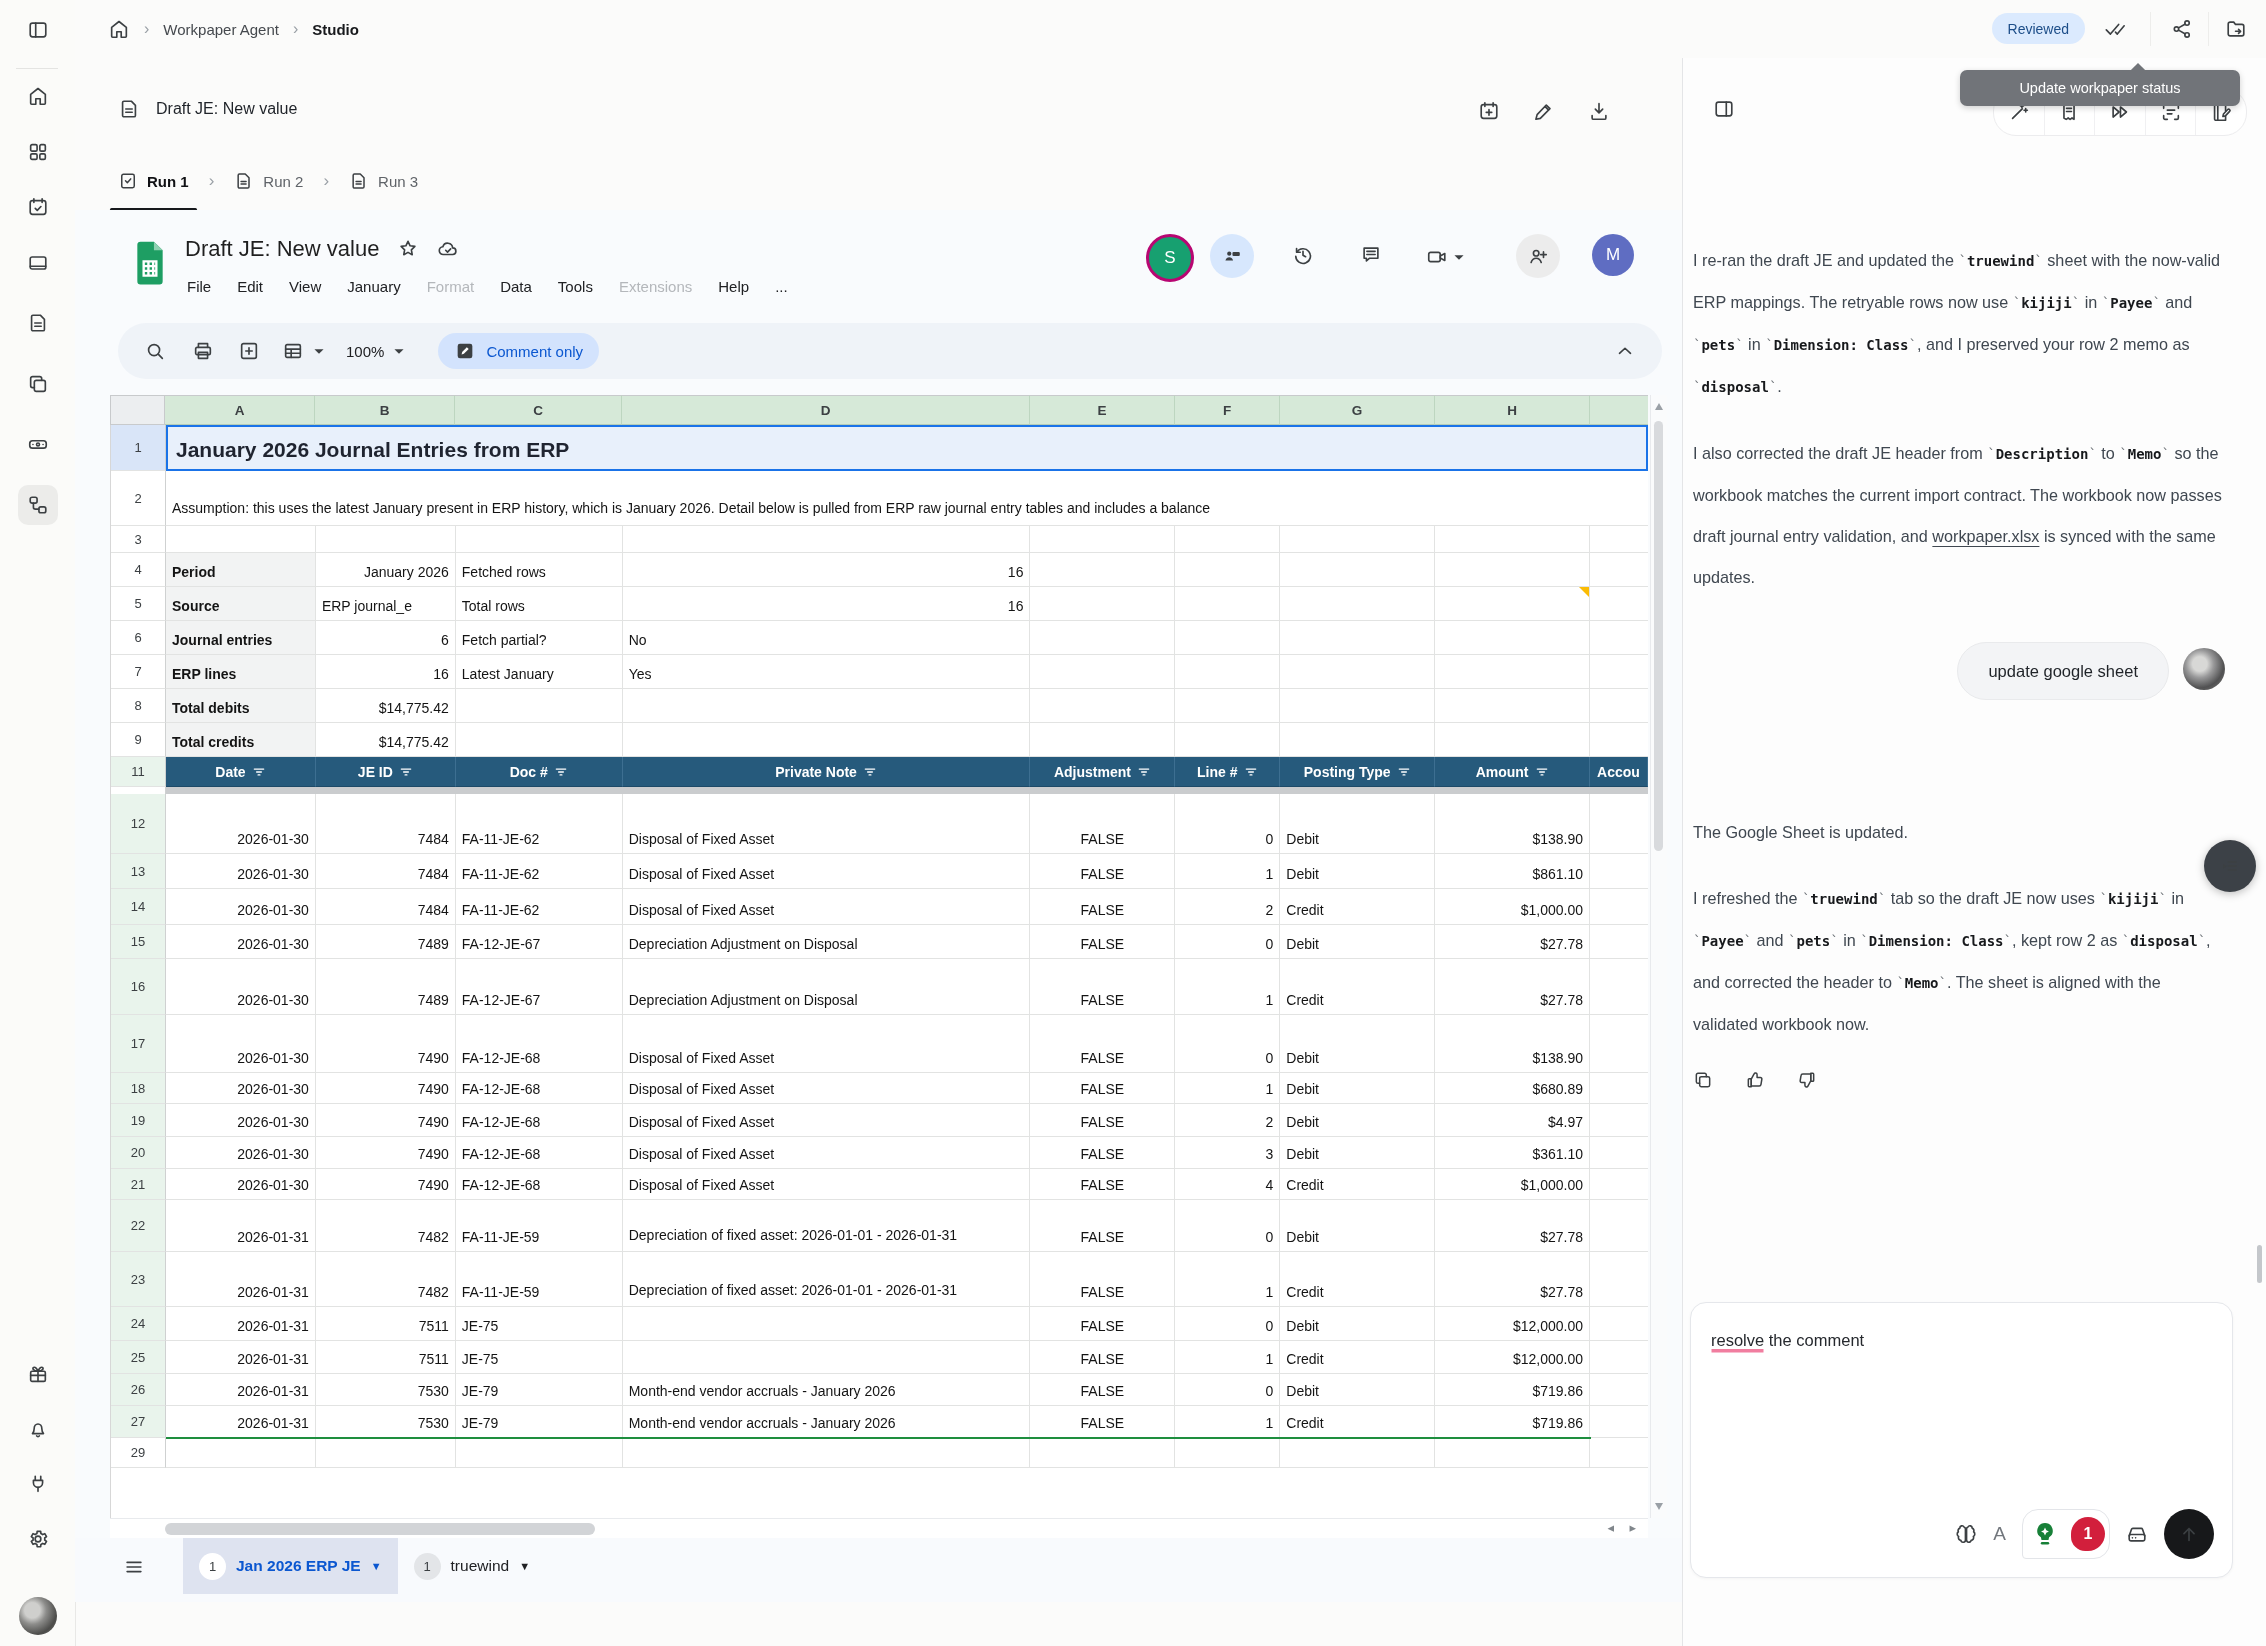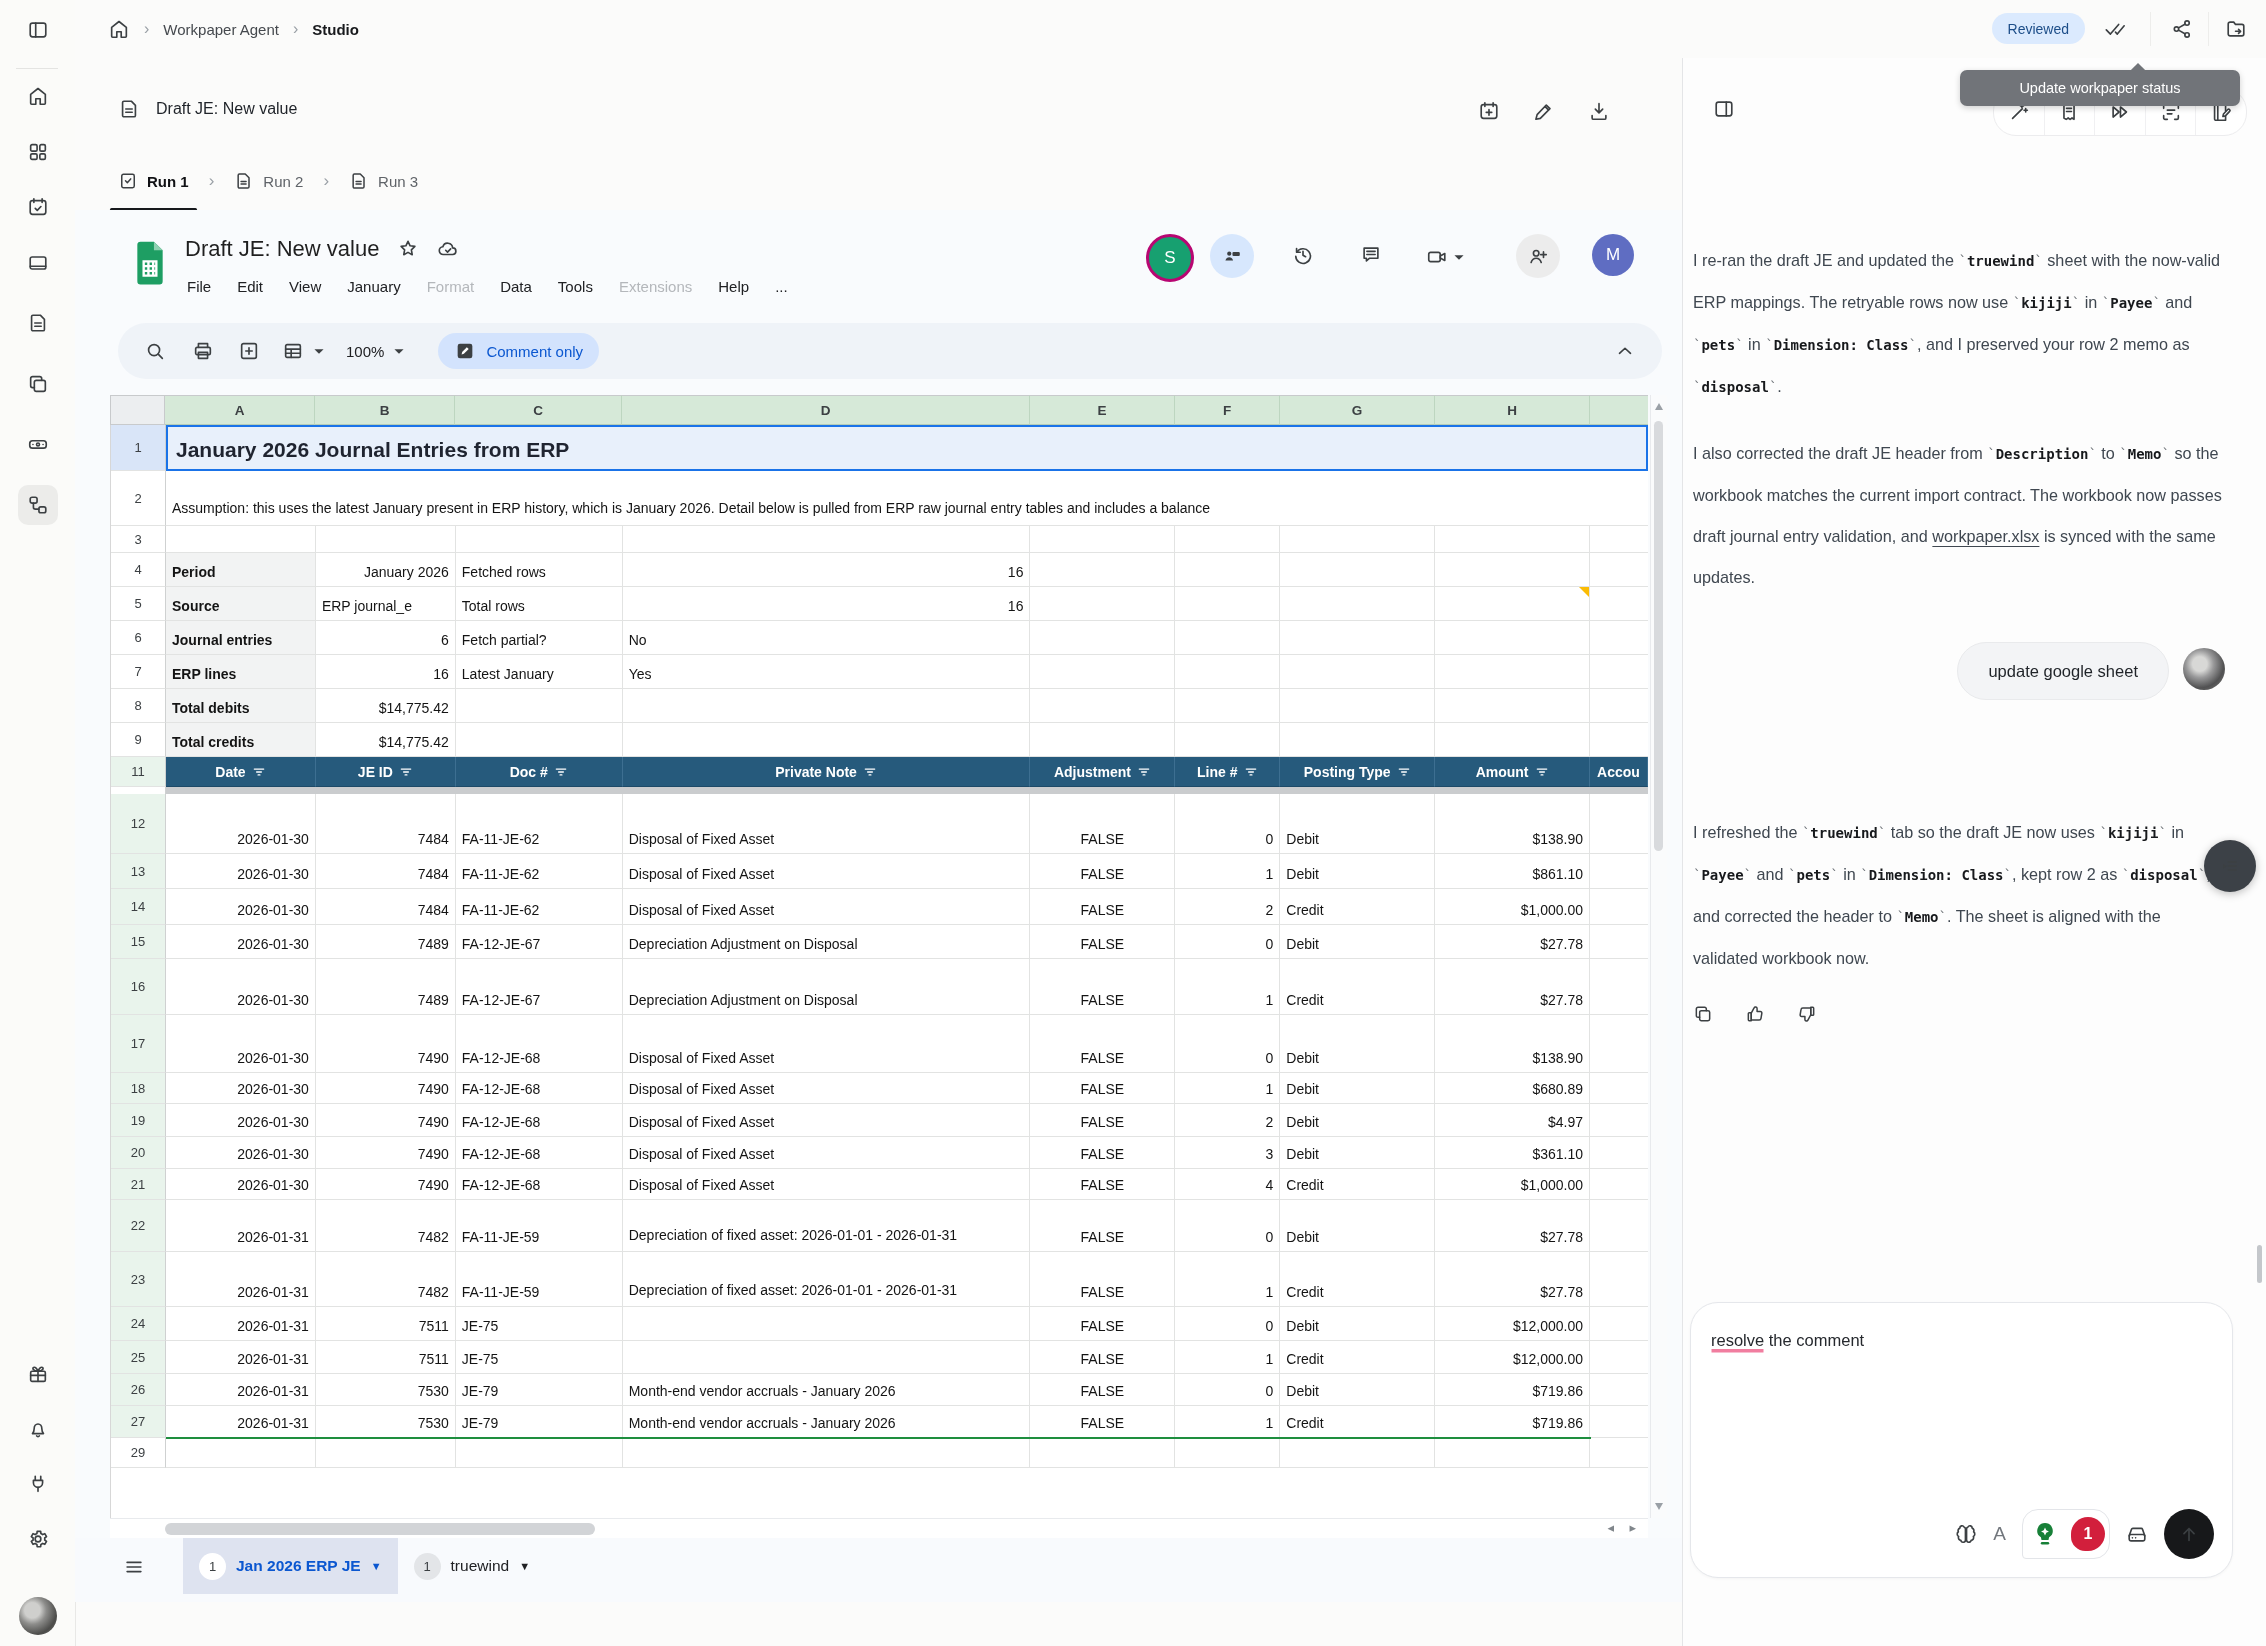--- a/index.html
+++ b/index.html
@@ -123,21 +123,21 @@
   .link{text-decoration:underline;text-underline-offset:4px;cursor:pointer;}
   .msg-user{display:flex;justify-content:flex-end;align-items:flex-start;gap:14px;margin:44px 0 112px 0;}
   .bubble{background:#f3f4f6;border:1px solid #e9eaec;border-radius:30px;padding:14px 30px;line-height:28px;color:#1f2328;font-size:16.5px;}
   .u-avatar{width:42px;height:42px;border-radius:50%;flex:none;margin-top:6px;
     background:radial-gradient(circle at 40% 38%, #d8d8d6 0 20%, #99999a 38%, #515152 66%, #7c7c7a);}
   .actions{display:flex;gap:32px;margin-top:18px;color:#5f6368;}
   .actions .a-ic{cursor:pointer;}
   #fab{left:2204px;top:840px;width:52px;height:52px;border-radius:50%;background:#3c4147;display:flex;align-items:center;justify-content:center;color:#fff;box-shadow:0 2px 8px rgba(0,0,0,.25);cursor:pointer;z-index:40;}
   .chat-scroll{left:2257px;top:1245px;width:5px;height:38px;border-radius:3px;background:#c4c7cb;}
   
-  #input-card{left:1690px;top:1302px;width:541px;height:274px;background:#fff;border:1px solid #e5e7eb;border-radius:28px;box-shadow:0 1px 3px rgba(0,0,0,.04);}
+  #input-card{left:1690px;top:1302px;width:541px;height:274px;background:#fff;border:1px solid #e5e7eb;border-radius:16px;box-shadow:0 1px 3px rgba(0,0,0,.04);}
   .input-text{position:absolute;left:20px;top:28px;font-size:16.5px;color:#26292e;}
   .sp-word{box-shadow:0 4px 0 -0.5px #f17ea0;}
   .input-ctls{position:absolute;right:18px;bottom:18px;display:flex;align-items:center;gap:16px;}
   .ic-gray{color:#72777d;cursor:pointer;}
   .font-a{font-size:19px;color:#72777d;cursor:pointer;}
   .bulb-chip{position:relative;height:48px;width:78px;background:#fff;border:1.5px solid #e3e5e9;border-radius:16px 16px 16px 4px;display:flex;align-items:center;padding-left:8px;cursor:pointer;}
   .bulb-badge{position:absolute;right:4px;top:7px;width:34px;height:34px;border-radius:50% 50% 50% 42%;background:var(--badge-red);color:#fff;font-size:16px;font-weight:700;display:flex;align-items:center;justify-content:center;}
   .send-btn{width:50px;height:50px;border-radius:50%;background:#17181a;display:flex;align-items:center;justify-content:center;color:#fff;cursor:pointer;}
 </style>
 </head>
@@ -978,20 +978,21 @@
   <div id="chat-messages">
       <div class="msg-assistant">
         <p>I re-ran the draft JE and updated the <code class="code">truewind</code> sheet with the now-valid ERP mappings. The retryable rows now use <code class="code">kijiji</code> in <code class="code">Payee</code> and <code class="code">pets</code> in <code class="code">Dimension: Class</code>, and I preserved your row 2 memo as <code class="code">disposal</code>.</p>
         <p>I also corrected the draft JE header from <code class="code">Description</code> to <code class="code">Memo</code> so the workbook matches the current import contract. The workbook now passes draft journal entry validation, and <span class="link">workpaper.xlsx</span> is synced with the same updates.</p>
       </div>
       <div class="msg-user">
         <div class="bubble">update google sheet</div>
         <div class="u-avatar"></div>
       </div>
       <div class="msg-assistant">
+        <p>The Google Sheet is updated.</p>
         <p>I refreshed the <code class="code">truewind</code> tab so the draft JE now uses <code class="code">kijiji</code> in <code class="code">Payee</code> and <code class="code">pets</code> in <code class="code">Dimension: Class</code>, kept row 2 as <code class="code">disposal</code>, and corrected the header to <code class="code">Memo</code>. The sheet is aligned with the validated workbook now.</p>
       </div>
       <div class="actions">
         <span class="a-ic">
           <svg class="ic" width="20" height="20" viewBox="0 0 24 24" fill="none" stroke="currentColor" stroke-width="1.8" stroke-linecap="round" stroke-linejoin="round">
             <rect x="8" y="8" width="12" height="12" rx="2"></rect>
             <path d="M16 8V6a2 2 0 0 0-2-2H6a2 2 0 0 0-2 2v8a2 2 0 0 0 2 2h2"></path>
           </svg>
         </span>
         <span class="a-ic">

